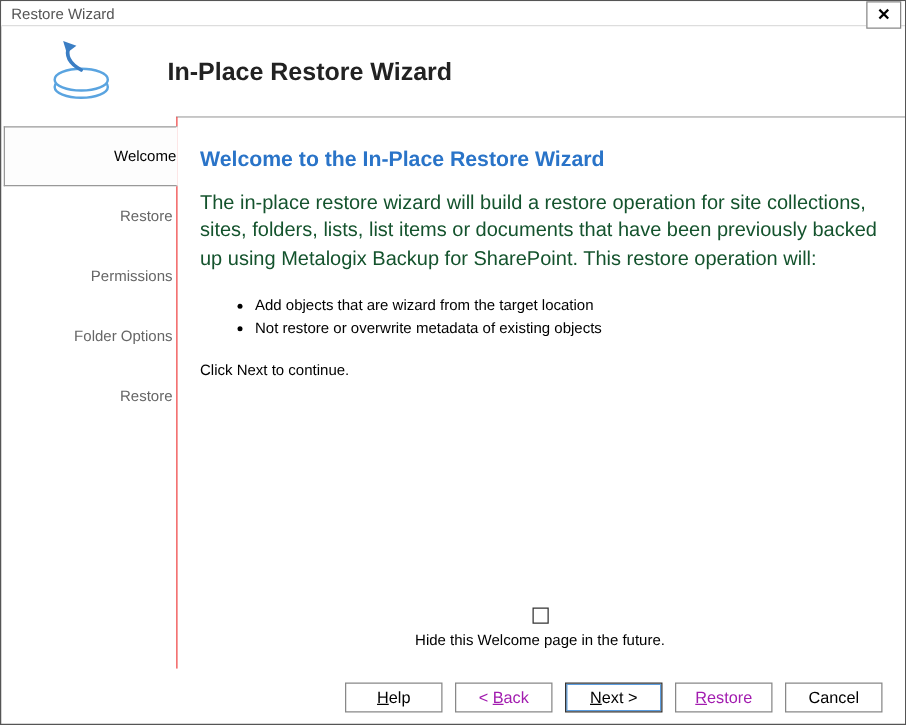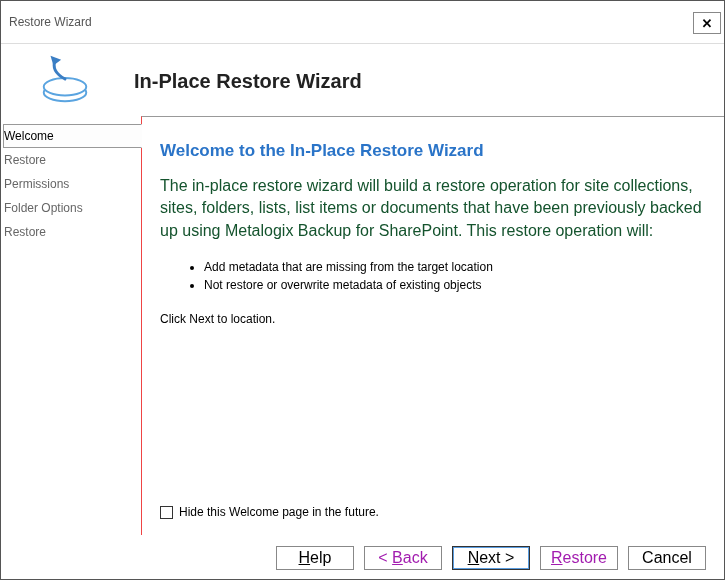--- a/index.html
+++ b/index.html
@@ -17,21 +17,21 @@
     }
     .wizard-window {
       width: 725px;
       height: 580px;
       border: 1px solid #555;
       display: flex;
       flex-direction: column;
       background: #fff;
     }
     .titlebar {
-      height: 43px;
+      height: 20px;
       display: flex;
       align-items: center;
       justify-content: space-between;
       padding: 0 0 0 8px;
       border-bottom: 1px solid #ddd;
       background: #fff;
     }
     .titlebar-title {
       color: #555;
       font-size: 12px;
@@ -70,22 +70,22 @@
     .body {
       flex: 1;
       display: flex;
       overflow: hidden;
     }
     .sidebar {
       width: 140px;
       padding-top: 8px;
     }
     .sidebar-item {
-      text-align: left;
-      padding: 4px 0;
+      text-align: right;
+      padding: 16px 0;
       color: #666;
       cursor: pointer;
       border: 1px solid transparent;
       font-size: 12px;
       margin: 0 2px;
     }
     .sidebar-item.active {
       border: 1px solid #999;
       color: #000;
       background: #fdfdfd;
@@ -129,20 +129,21 @@
     }
     .spacer {
       flex: 1;
     }
     .hide-welcome {
       display: flex;
       align-items: center;
       gap: 6px;
       margin-bottom: 6px;
       font-size: 12px;
+      flex-direction: column;
     }
     .hide-welcome input[type="checkbox"] {
       width: 13px;
       height: 13px;
       border: 1px solid #333;
       background: #fff;
       appearance: none;
       cursor: pointer;
     }
     .footer {
@@ -153,21 +154,21 @@
       gap: 10px;
       padding: 0 18px;
       border-top: 1px solid transparent;
     }
     .footer button {
       min-width: 78px;
       height: 24px;
       background: #fff;
       border: 1px solid #888;
       font-family: inherit;
-      font-size: 16px;
+      font-size: 13px;
       cursor: pointer;
       color: #000;
       padding: 0 6px;
     }
     .footer button.disabled {
       color: #a21caf;
       cursor: default;
     }
     .footer button.default-btn {
       border: 1px solid #333;
@@ -217,24 +218,24 @@
       </div>
       <div class="sidebar-item">
         <span>Restore</span>
       </div>
     </div>
 
     <div class="content-panel">
       <div class="content-heading">Welcome to the In-Place Restore Wizard</div>
       <div class="content-intro">The in-place restore wizard will build a restore operation for site collections, sites, folders, lists, list items or documents that have been previously backed up using Metalogix Backup for SharePoint. This restore operation will:</div>
       <ul class="content-bullets">
-        <li>Add metadata that are missing from the target location</li>
+        <li>Add objects that are wizard from the target location</li>
         <li>Not restore or overwrite metadata of existing objects</li>
       </ul>
-      <div class="content-continue">Click Next to location.</div>
+      <div class="content-continue">Click Next to continue.</div>
 
       <div class="spacer"></div>
 
       <label class="hide-welcome">
         <input type="checkbox" style="">
         <span>Hide this Welcome page in the future.</span>
       </label>
     </div>
   </div>
 

